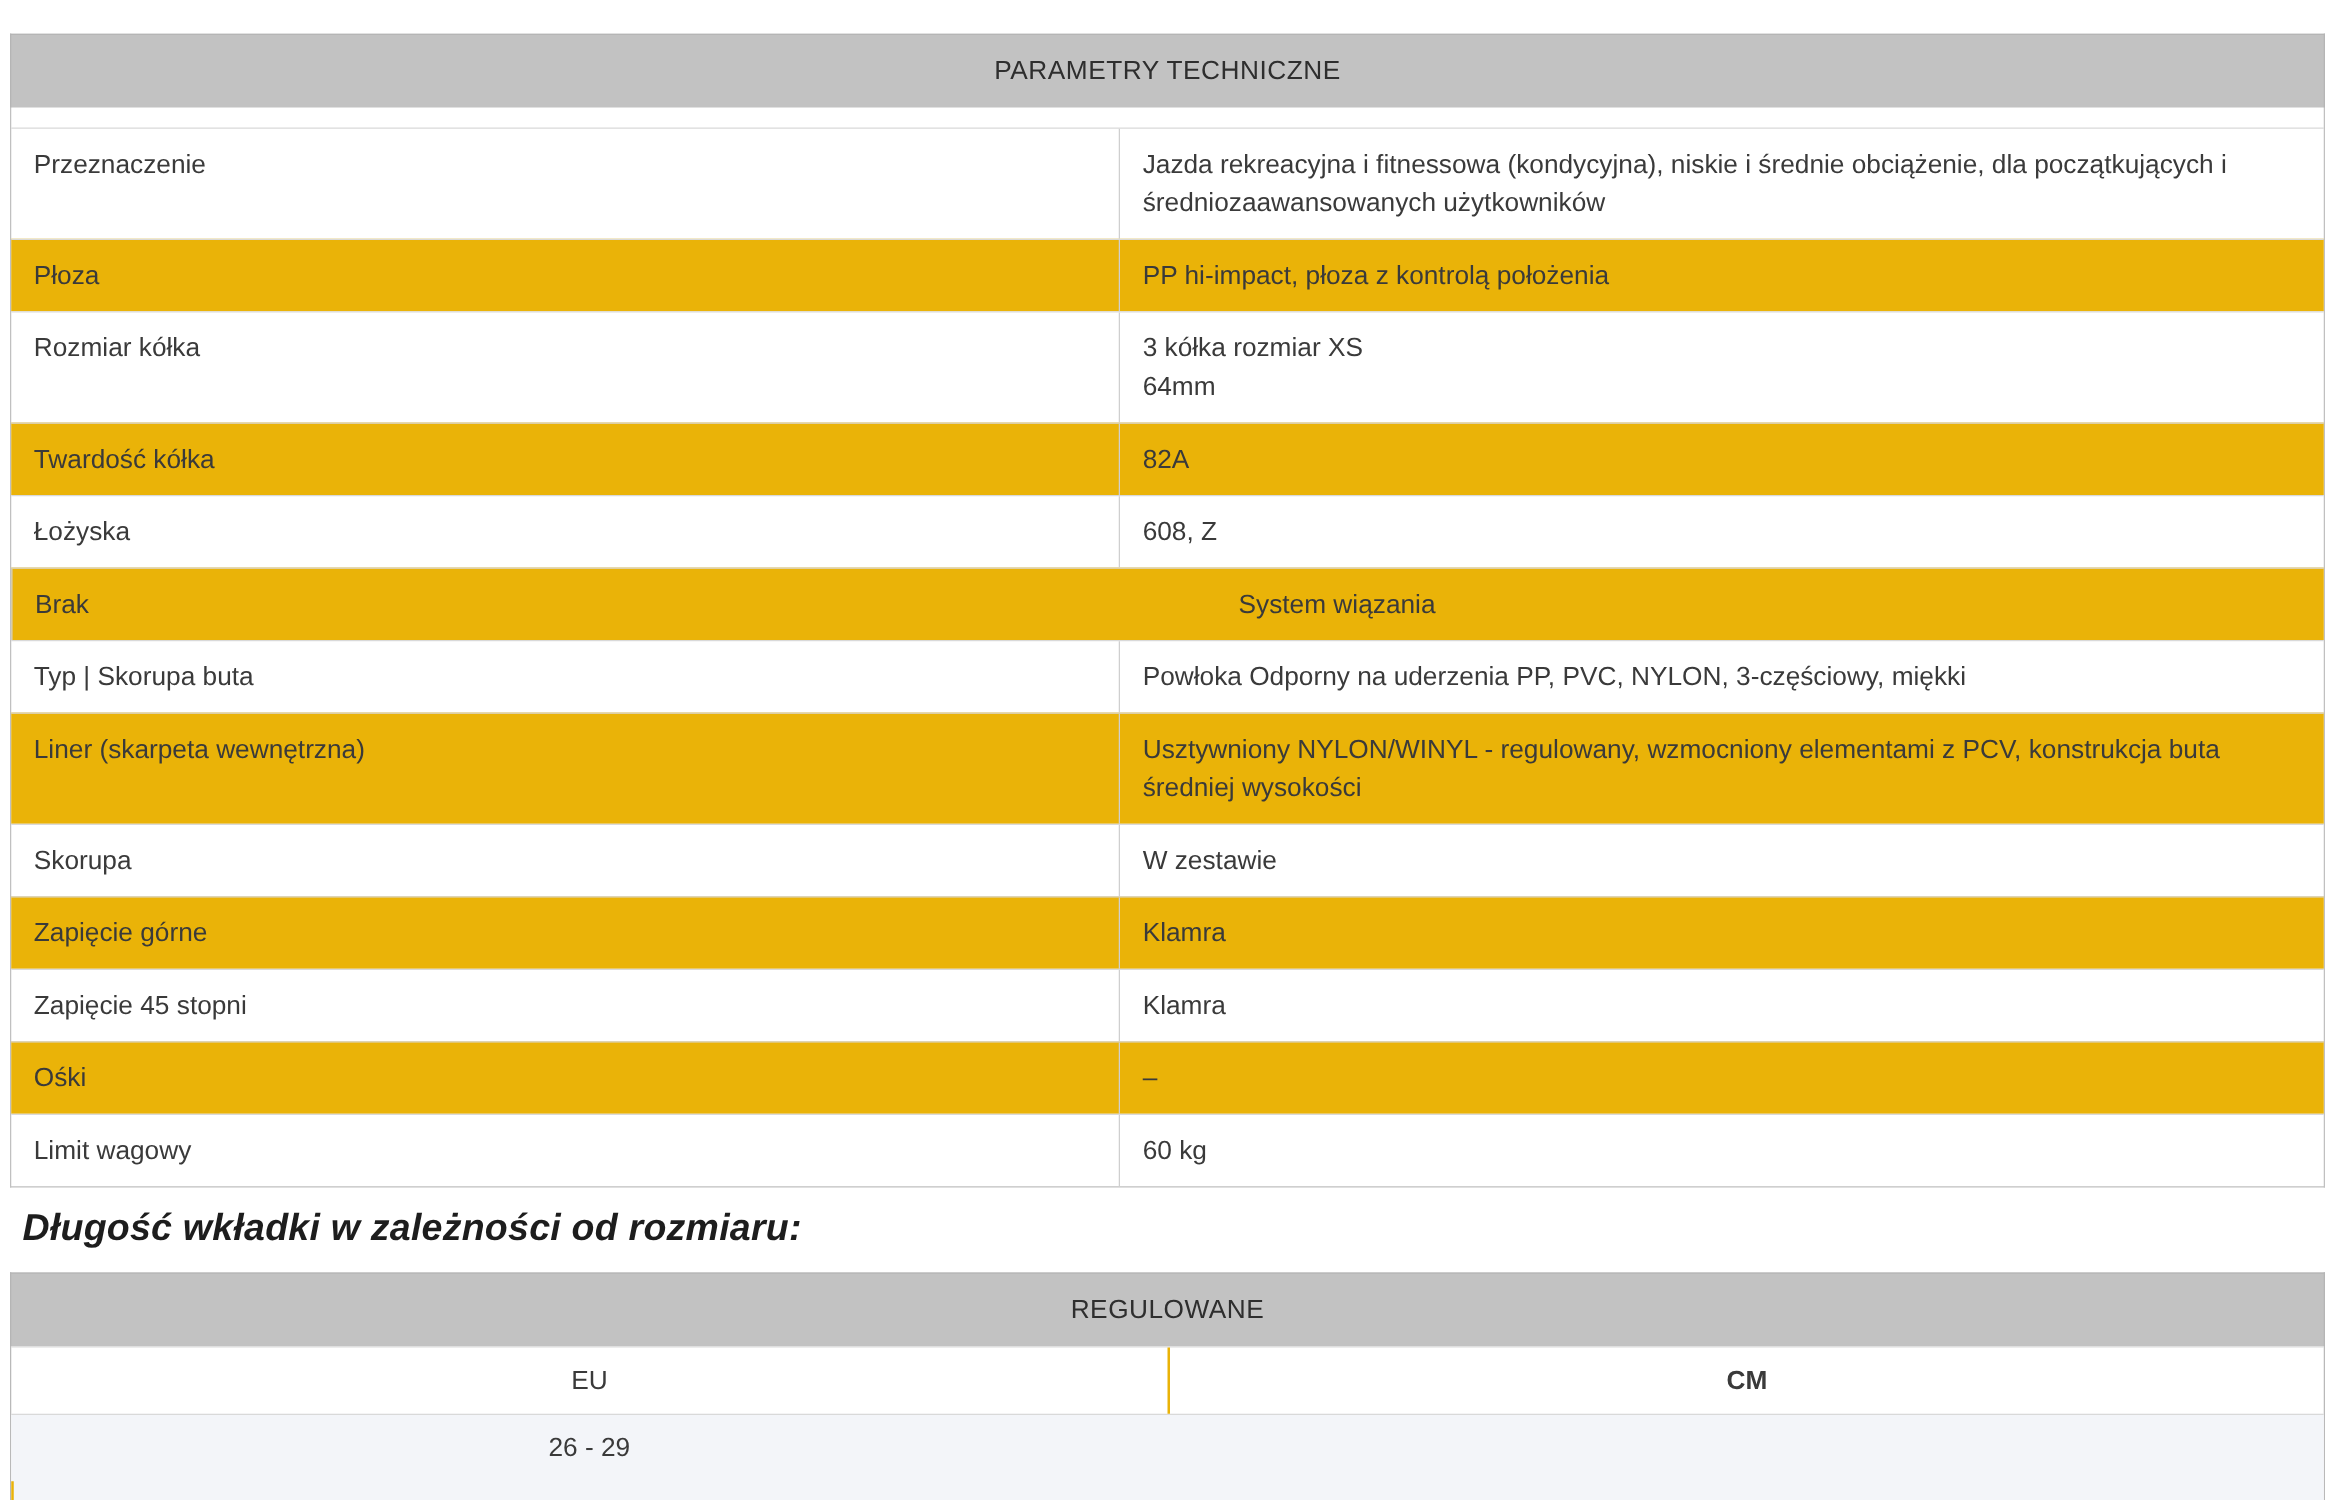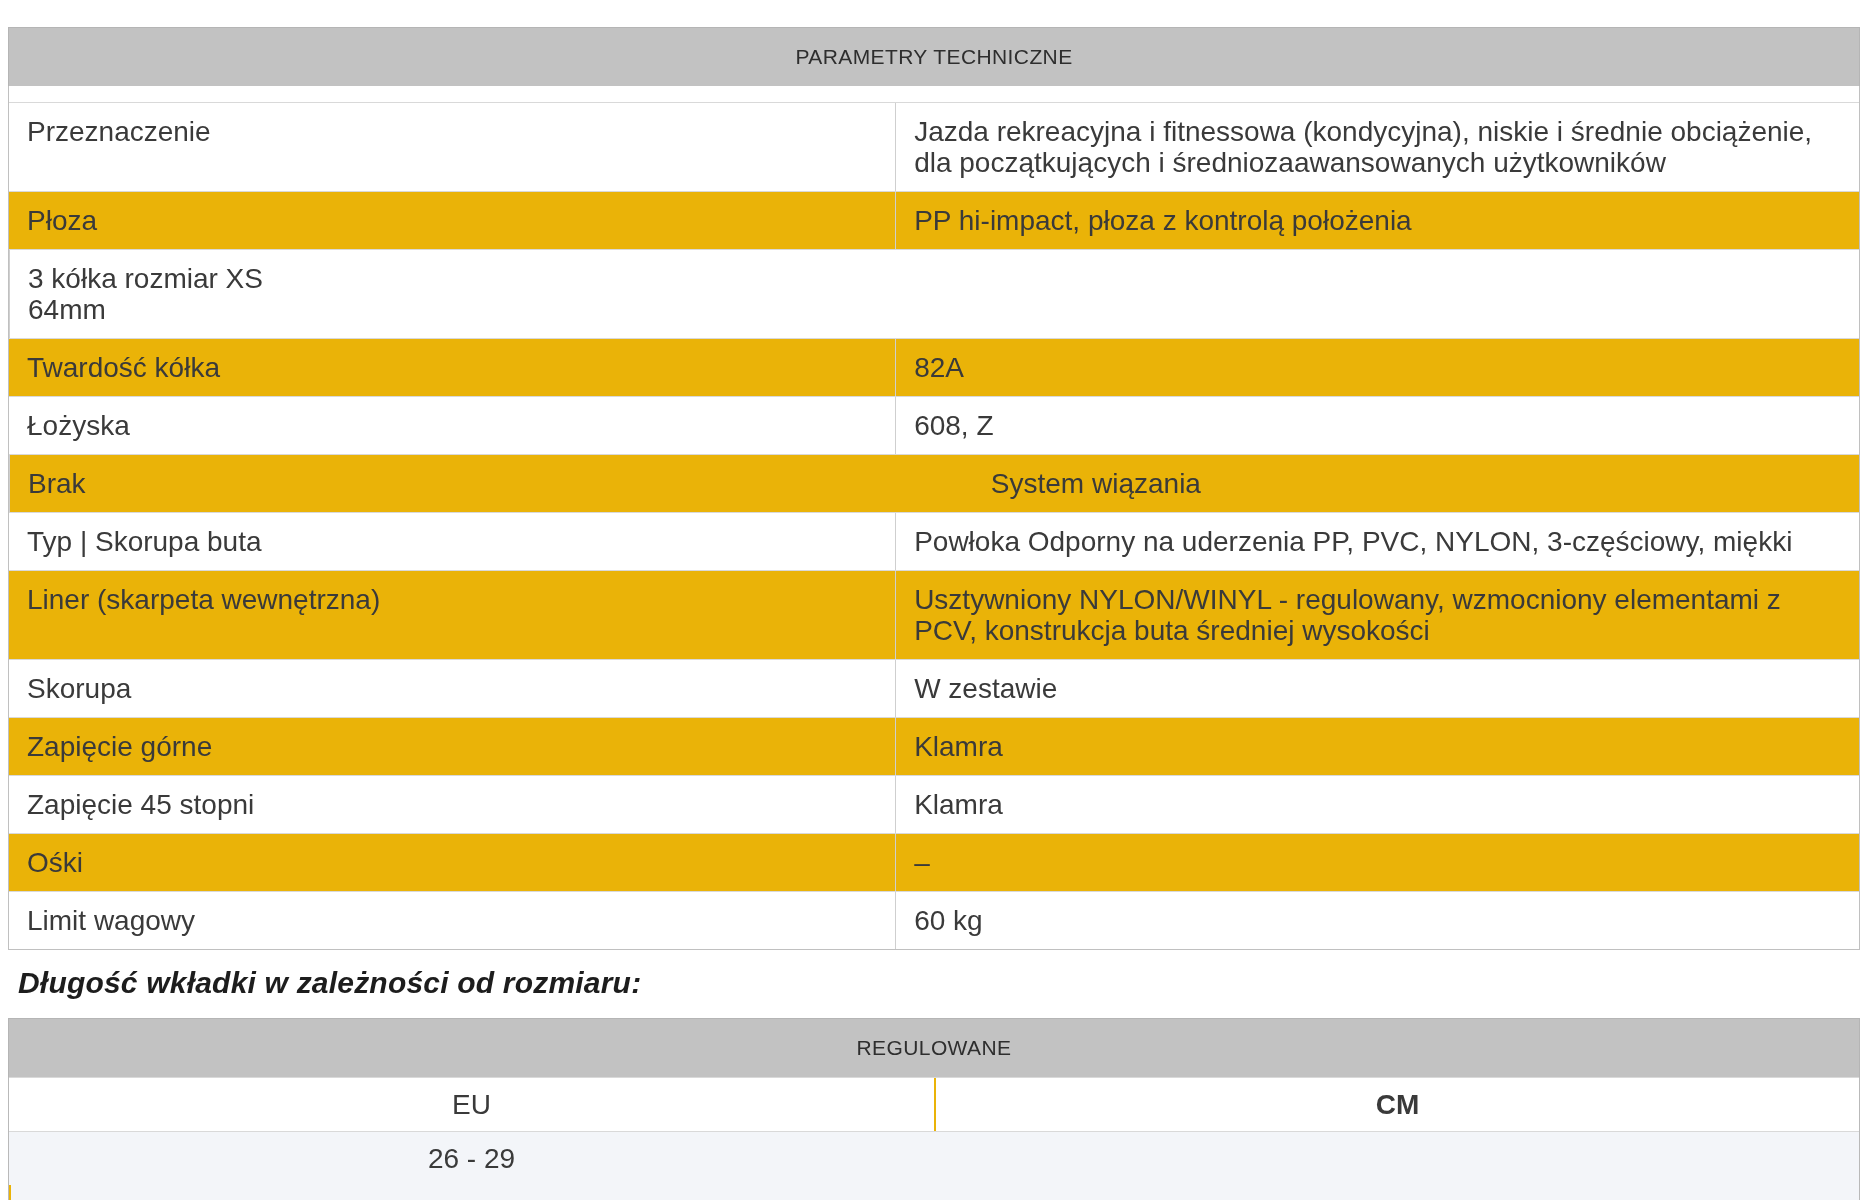--- a/index.html
+++ b/index.html
@@ -37,21 +37,21 @@
     margin: 16px -1px; 
   }
   .spec-row {
     display: flex;
     border-top: 1px solid #d9d9d9;
   }
   .spec-row:first-of-type { border-top: none; }
   .spec-row.striped { background: #eab308; }
   .spec-cell {
     padding: 13px 18px;
-    font-size: 28px;
+    font-size: 21px;
     line-height: 31px;
     color: #3a3a3a;
     box-sizing: border-box;
   }
   .spec-label { width: 47.9%; }
   .spec-value {
     width: 52.1%;
     border-left: 1px solid #cfcfcf;
     white-space: pre-line;
   }
@@ -80,21 +80,21 @@
     border-top: 1px solid #d9d9d9;
   }
   .size-row:first-of-type { border-top: none; }
   .size-row.striped { background: #f3f5f9; flex-direction: column; }
   .size-cell {
     width: 50%;
     height: 53px;
     display: flex;
     align-items: center;
     justify-content: center;
-    font-size: 28px;
+    font-size: 21px;
     color: #3a3a3a;
     box-sizing: border-box;
   }
   .size-cell + .size-cell { border-left: 2px solid #eab308; font-weight: bold; }
 </style>
 </head>
 <body>
 
 <div class="page">
 
@@ -103,20 +103,21 @@
 
     <div class="spec-row">
       <div class="spec-cell spec-label">Przeznaczenie</div>
       <div class="spec-cell spec-value">Jazda rekreacyjna i fitnessowa (kondycyjna), niskie i średnie obciążenie, dla początkujących i średniozaawansowanych użytkowników</div>
     </div>
     <div class="spec-row striped">
       <div class="spec-cell spec-label">Płoza</div>
       <div class="spec-cell spec-value">PP hi-impact, płoza z kontrolą położenia</div>
     </div>
     <div class="spec-row">
+      <div class="spec-cell spec-label">Rozmiar kółka</div>
       <div class="spec-cell spec-value">3 kółka rozmiar XS
 64mm</div>
     </div>
     <div class="spec-row striped">
       <div class="spec-cell spec-label">Twardość kółka</div>
       <div class="spec-cell spec-value">82A</div>
     </div>
     <div class="spec-row">
       <div class="spec-cell spec-label">Łożyska</div>
       <div class="spec-cell spec-value">608, Z</div>

